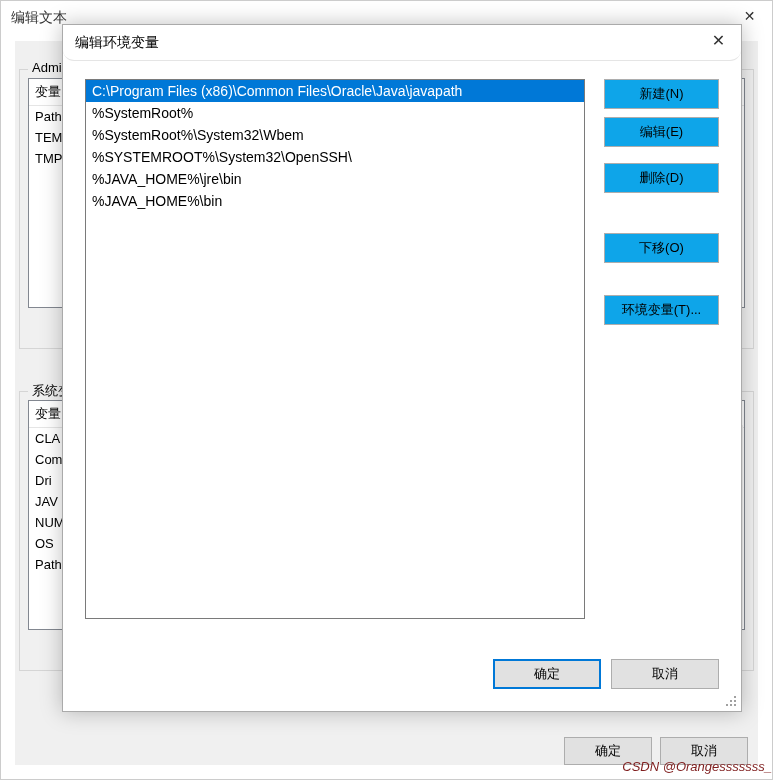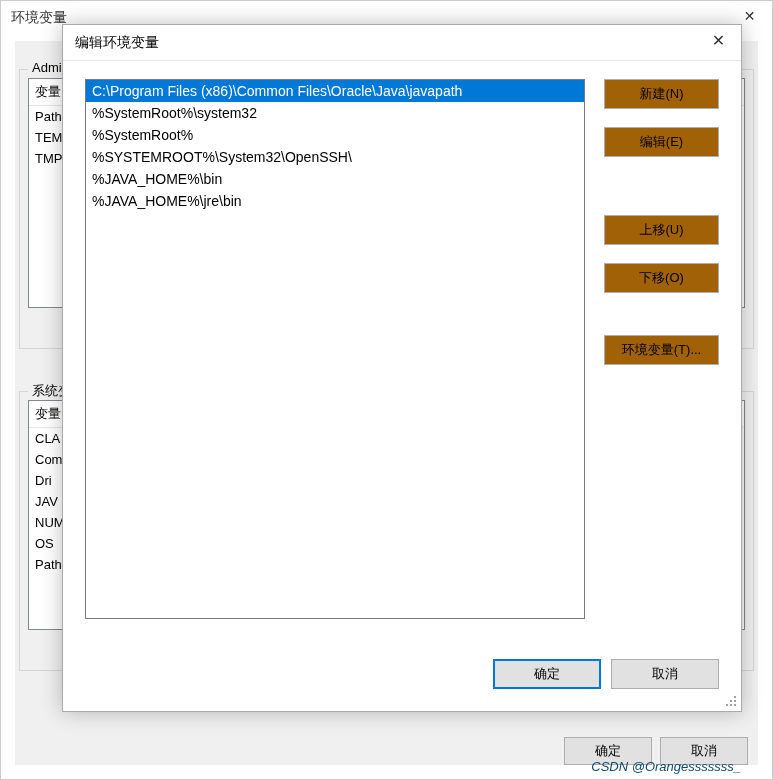--- a/index.html
+++ b/index.html
@@ -19,46 +19,46 @@
 .bg-head { border-bottom: 1px solid #e5e5e5; padding: 4px 6px; background: #fff; font-size: 13px; }
 .bg-row { padding: 3px 6px; font-size: 13px; }
 .scrollbar { position: absolute; right: 1px; top: 24px; bottom: 1px; width: 17px; background: #f0f0f0; border-left: 1px solid #e5e5e5; }
 .scroll-arrow { height: 17px; text-align: center; font-size: 9px; color: #606060; line-height: 17px; }
 .scroll-thumb { background: #cdcdcd; margin: 0 2px; }
 
 .bg-buttons { position: absolute; bottom: 0px; right: 10px; display: flex; gap: 8px; }
 .win-btn { background: #e1e1e1; border: 1px solid #adadad; min-width: 88px; height: 28px; text-align: center; font-size: 13px; line-height: 26px; cursor: default; }
 
 .modal { position: absolute; top: 24px; left: 62px; width: 680px; height: 688px; background: #fff; border: 1px solid #aaa; box-shadow: 0 0 20px rgba(0,0,0,0.25); }
-.modal-titlebar { height: 36px; position: relative; border-bottom: 1px solid #e5e5e5; }
+.modal-titlebar { height: 36px; position: relative; border-bottom: 1px solid #e5e5e5; border-radius: 11px; }
 .modal-title { position: absolute; top: 9px; left: 12px; font-size: 14px; color: #000; }
 .modal-close { position: absolute; top: 0; right: 0; width: 45px; height: 32px; text-align: center; line-height: 32px; font-size: 16px; color: #333; }
 
 .modal-body { position: absolute; top: 54px; left: 22px; right: 22px; bottom: 22px; }
 .path-list { position: absolute; top: 0; left: 0; width: 500px; height: 540px; background: #fff; border: 1px solid #7a7a7a; overflow: hidden; }
 .path-item { padding: 3px 6px; font-size: 14px; color: #000; white-space: nowrap; }
 .path-item.selected { background: #0078d7; color: #fff; }
 
 .side-buttons { position: absolute; top: 0; right: 0; width: 115px; display: flex; flex-direction: column; }
-.side-btn { background: #a16207; border: 1px solid #adadad; height: 30px; text-align: center; font-size: 13px; line-height: 28px; margin-bottom: 10px; cursor: default; }
+.side-btn { background: #0ea5e9; border: 1px solid #adadad; height: 30px; text-align: center; font-size: 13px; line-height: 28px; cursor: default; }
 .gap-large { height: 32px; }
 
 .modal-footer { position: absolute; bottom: 22px; right: 22px; display: flex; gap: 10px; }
 .footer-btn { min-width: 108px; height: 30px; background: #e1e1e1; border: 1px solid #adadad; text-align: center; line-height: 28px; font-size: 13px; }
 .footer-btn.primary { border: 2px solid #0078d7; line-height: 26px; }
 .resize-grip { position: absolute; bottom: 3px; right: 3px; width: 14px; height: 14px; }
 .resize-grip svg { display: block; }
 
-.watermark { position: absolute; bottom: 6px; right: 32px; font-size: 13px; color: #0c4a6e; font-style: italic; pointer-events: none; }
+.watermark { position: absolute; bottom: 6px; right: 1px; font-size: 13px; color: #7f1d1d; font-style: italic; pointer-events: none; }
 </style>
 </head>
 <body>
 
 <div class="bg-window">
-  <div class="bg-title">环境变量</div>
+  <div class="bg-title">编辑文本</div>
   <div class="bg-close">✕</div>
   <div class="bg-body">
 
     <div class="group1">
       <div class="group1-label">Admin</div>
       <div class="bg-list">
         <div class="bg-head">变量</div>
         <div class="bg-row">Path</div>
         <div class="bg-row">TEM</div>
         <div class="bg-row">TMP</div>
@@ -93,35 +93,35 @@
 
 <div class="modal">
   <div class="modal-titlebar">
     <div class="modal-title">编辑环境变量</div>
     <div class="modal-close">✕</div>
   </div>
 
   <div class="modal-body">
     <div class="path-list">
       <div class="path-item selected">C:\Program Files (x86)\Common Files\Oracle\Java\javapath</div>
-      <div class="path-item">%SystemRoot%\system32</div>
       <div class="path-item">%SystemRoot%</div>
+      <div class="path-item">%SystemRoot%\System32\Wbem</div>
       <div class="path-item">%SYSTEMROOT%\System32\OpenSSH\</div>
+      <div class="path-item">%JAVA_HOME%\jre\bin</div>
       <div class="path-item">%JAVA_HOME%\bin</div>
-      <div class="path-item">%JAVA_HOME%\jre\bin</div>
     </div>
 
     <div class="side-buttons">
       <div class="side-btn">新建(N)</div>
       <div style="height:8px;"></div>
       <div class="side-btn">编辑(E)</div>
       <div style="height:8px;"></div>
       <div style="height:8px;"></div>
+      <div class="side-btn">删除(D)</div>
       <div class="gap-large"></div>
-      <div class="side-btn">上移(U)</div>
       <div style="height:8px;"></div>
       <div class="side-btn">下移(O)</div>
       <div class="gap-large"></div>
       <div class="side-btn">环境变量(T)...</div>
     </div>
   </div>
 
   <div class="modal-footer">
     <div class="footer-btn primary">确定</div>
     <div class="footer-btn">取消</div>

